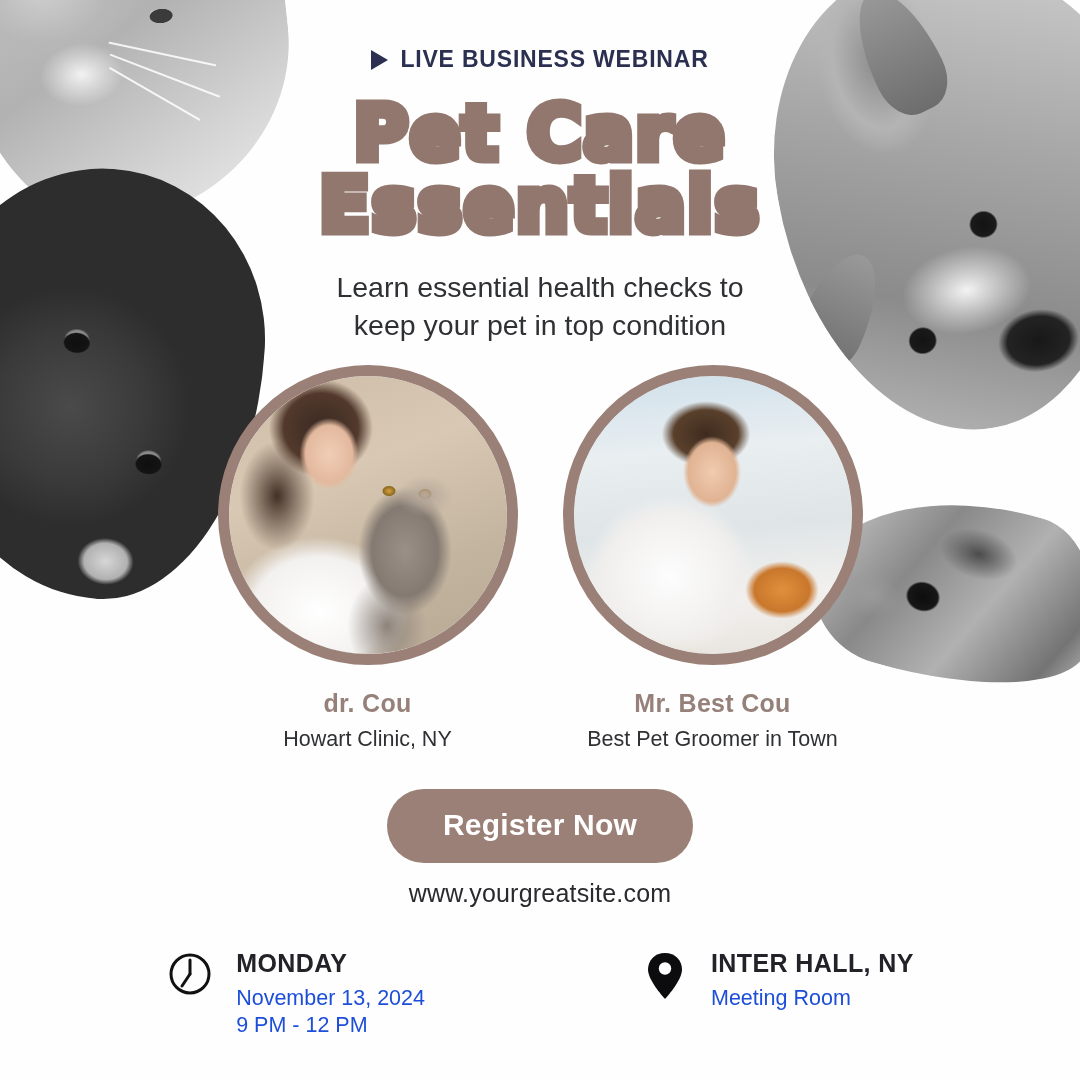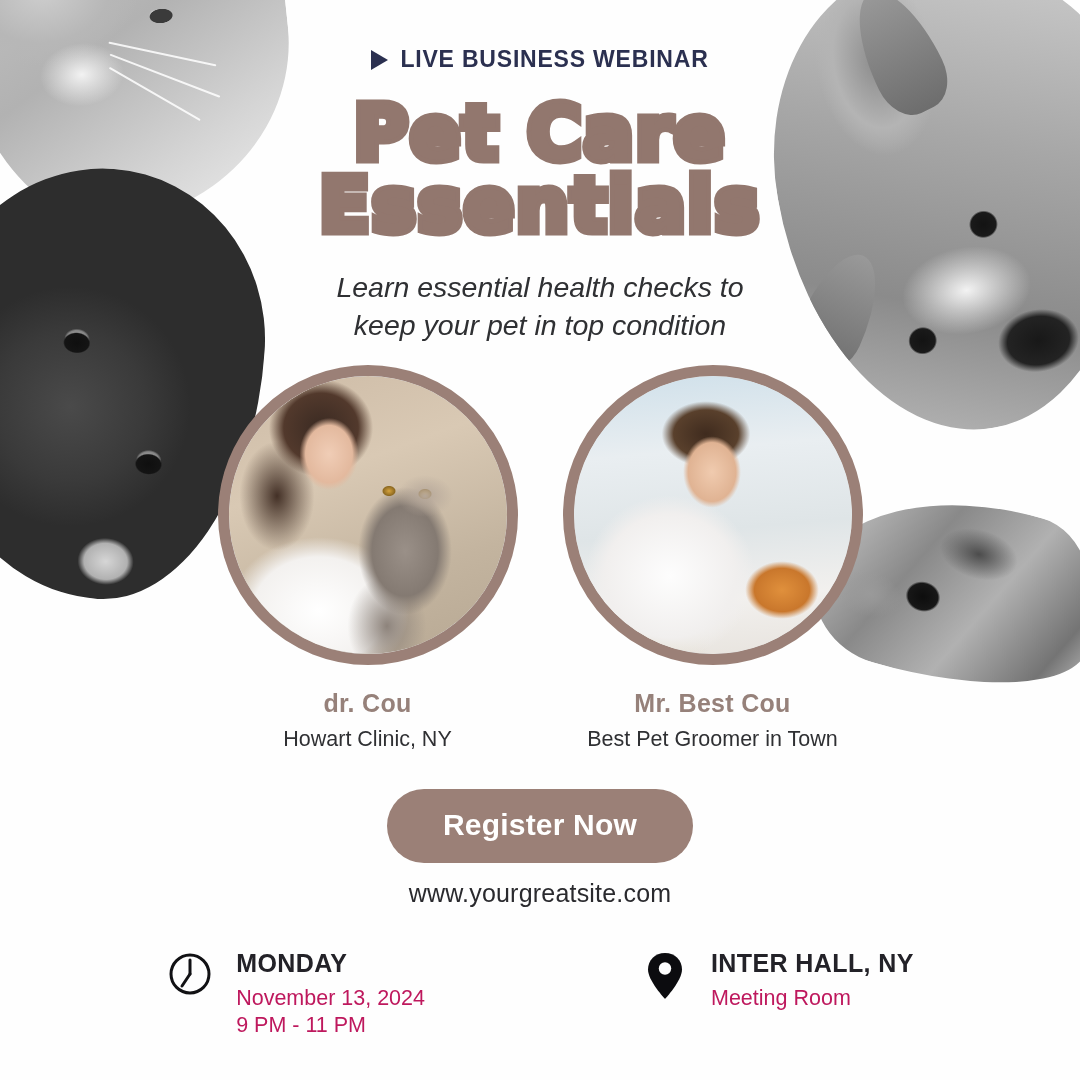--- a/index.html
+++ b/index.html
@@ -106,21 +106,21 @@
     color:#92776e; letter-spacing:2px;
   }
   .title .line {
     display:block;
     -webkit-text-stroke:9px #92776e;
     paint-order:stroke fill;
   }
 
   .subtitle {
     position:absolute; top:268px; left:0; right:0; text-align:center;
-    font-size:28.5px; line-height:1.34; color:#2f3033; font-weight:400;font-style:italic;
+    font-size:28.5px; line-height:1.34; color:#2f3033; font-weight:400;
   }
 
   
   .speakers {
     position:absolute; top:365px; left:0; right:0;
     display:flex; justify-content:center; gap:45px;
   }
   .speaker { width:300px; display:flex; flex-direction:column; align-items:center; }
   .avatar-ring {
     width:300px; height:300px; border-radius:50%;
@@ -179,21 +179,21 @@
   
   .footer {
     position:absolute; bottom:40px; left:0; right:0;
     display:flex; justify-content:center; gap:216px;
   }
   .finfo { display:flex; align-items:flex-start; gap:22px; }
   .finfo .ficon { flex:0 0 auto; width:48px; height:52px; display:flex; align-items:flex-start; justify-content:center; padding-top:2px; }
   .finfo .ftext .fhead {
     font-size:25px; font-weight:bold; color:#232228; letter-spacing:.4px; margin-bottom:7px;
   }
-  .finfo .ftext .fline { font-size:21.5px; color:#be185d; line-height:1.28; }
+  .finfo .ftext .fline { font-size:21.5px; color:#1d4ed8; line-height:1.28; }
 </style>
 </head>
 <body>
 
 <div id="poster">
 
   <div class="deco deco-cat-tl">
     <div class="whisk" style="left:150px;top:150px;width:110px;transform:rotate(18deg);"></div>
     <div class="whisk" style="left:150px;top:162px;width:118px;transform:rotate(27deg);"></div>
     <div class="whisk" style="left:148px;top:175px;width:105px;transform:rotate(36deg);"></div>
@@ -258,21 +258,21 @@
         <span class="ficon">
           <svg width="46" height="46" viewBox="0 0 46 46" aria-hidden="true">
             <circle cx="23" cy="23" r="19" fill="none" stroke="#111114" stroke-width="3"></circle>
             <line x1="23" y1="23" x2="23" y2="9" stroke="#111114" stroke-width="3" stroke-linecap="round"></line>
             <line x1="23" y1="23" x2="15" y2="35" stroke="#111114" stroke-width="3" stroke-linecap="round"></line>
           </svg>
         </span>
         <span class="ftext">
           <span class="fhead" style="display:block;">MONDAY</span>
           <span class="fline" style="display:block;">November 13, 2024</span>
-          <span class="fline" style="display:block;">9 PM - 11 PM</span>
+          <span class="fline" style="display:block;">9 PM - 12 PM</span>
         </span>
       </div>
 
       <div class="finfo">
         <span class="ficon">
           <svg width="40" height="50" viewBox="0 0 40 50" aria-hidden="true">
             <path d="M20 2 C10 2 3 9.4 3 18.6 C3 30 20 48 20 48 C20 48 37 30 37 18.6 C37 9.4 30 2 20 2 Z" fill="#0c0c0f"></path>
             <circle cx="20" cy="17.5" r="6.2" fill="#ffffff"></circle>
           </svg>
         </span>

